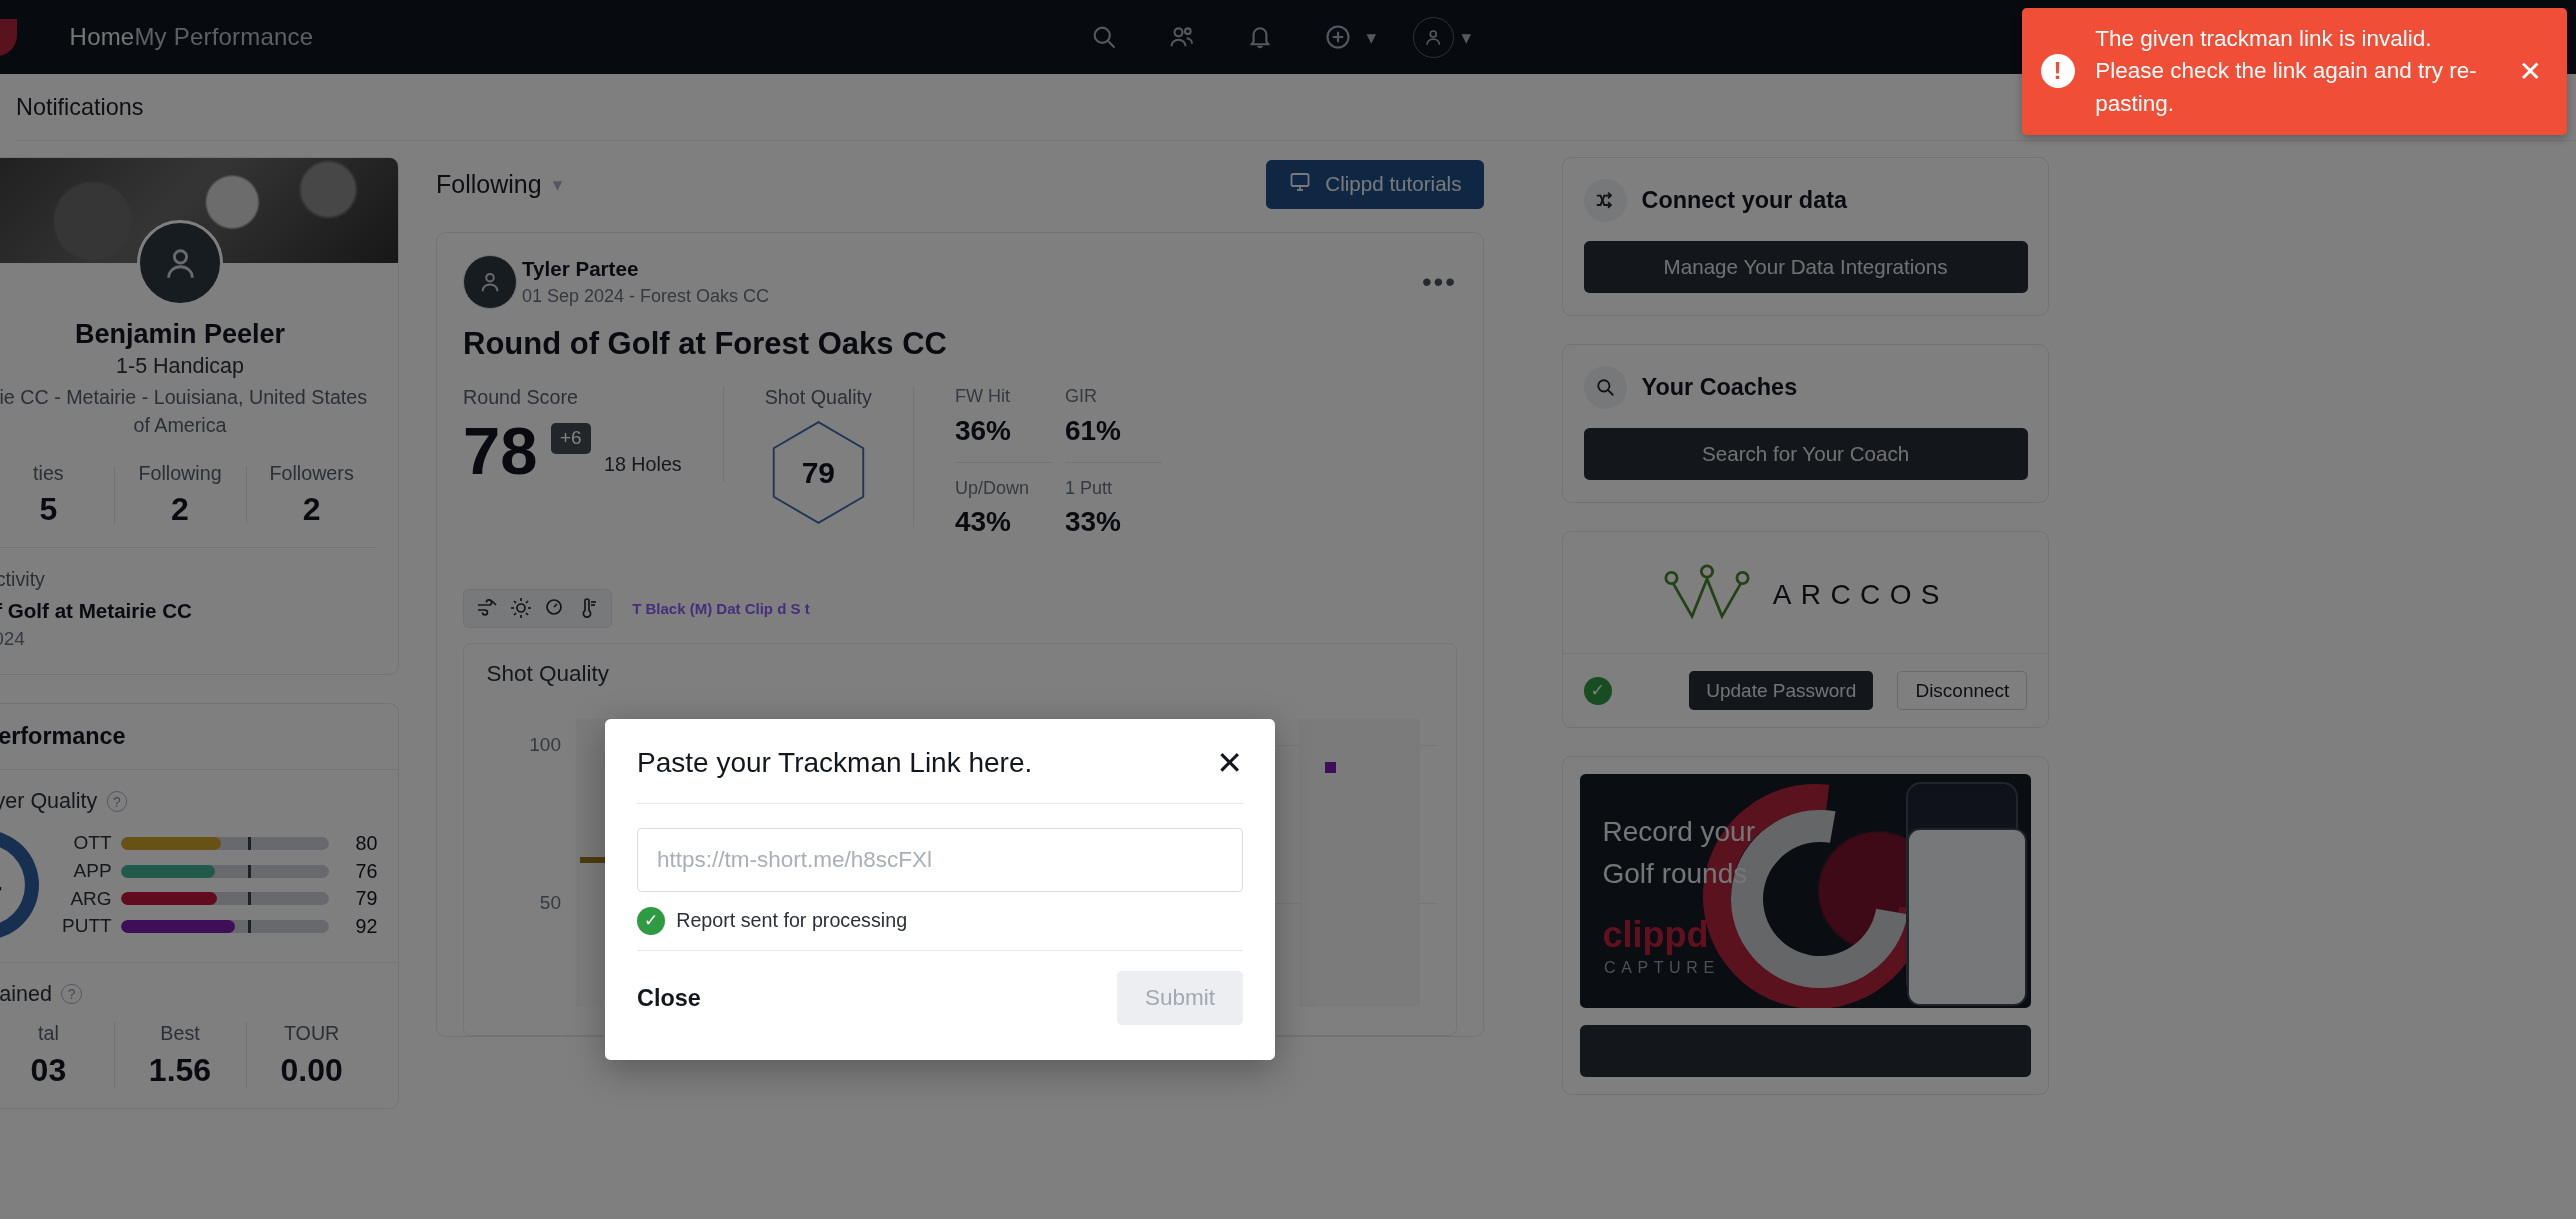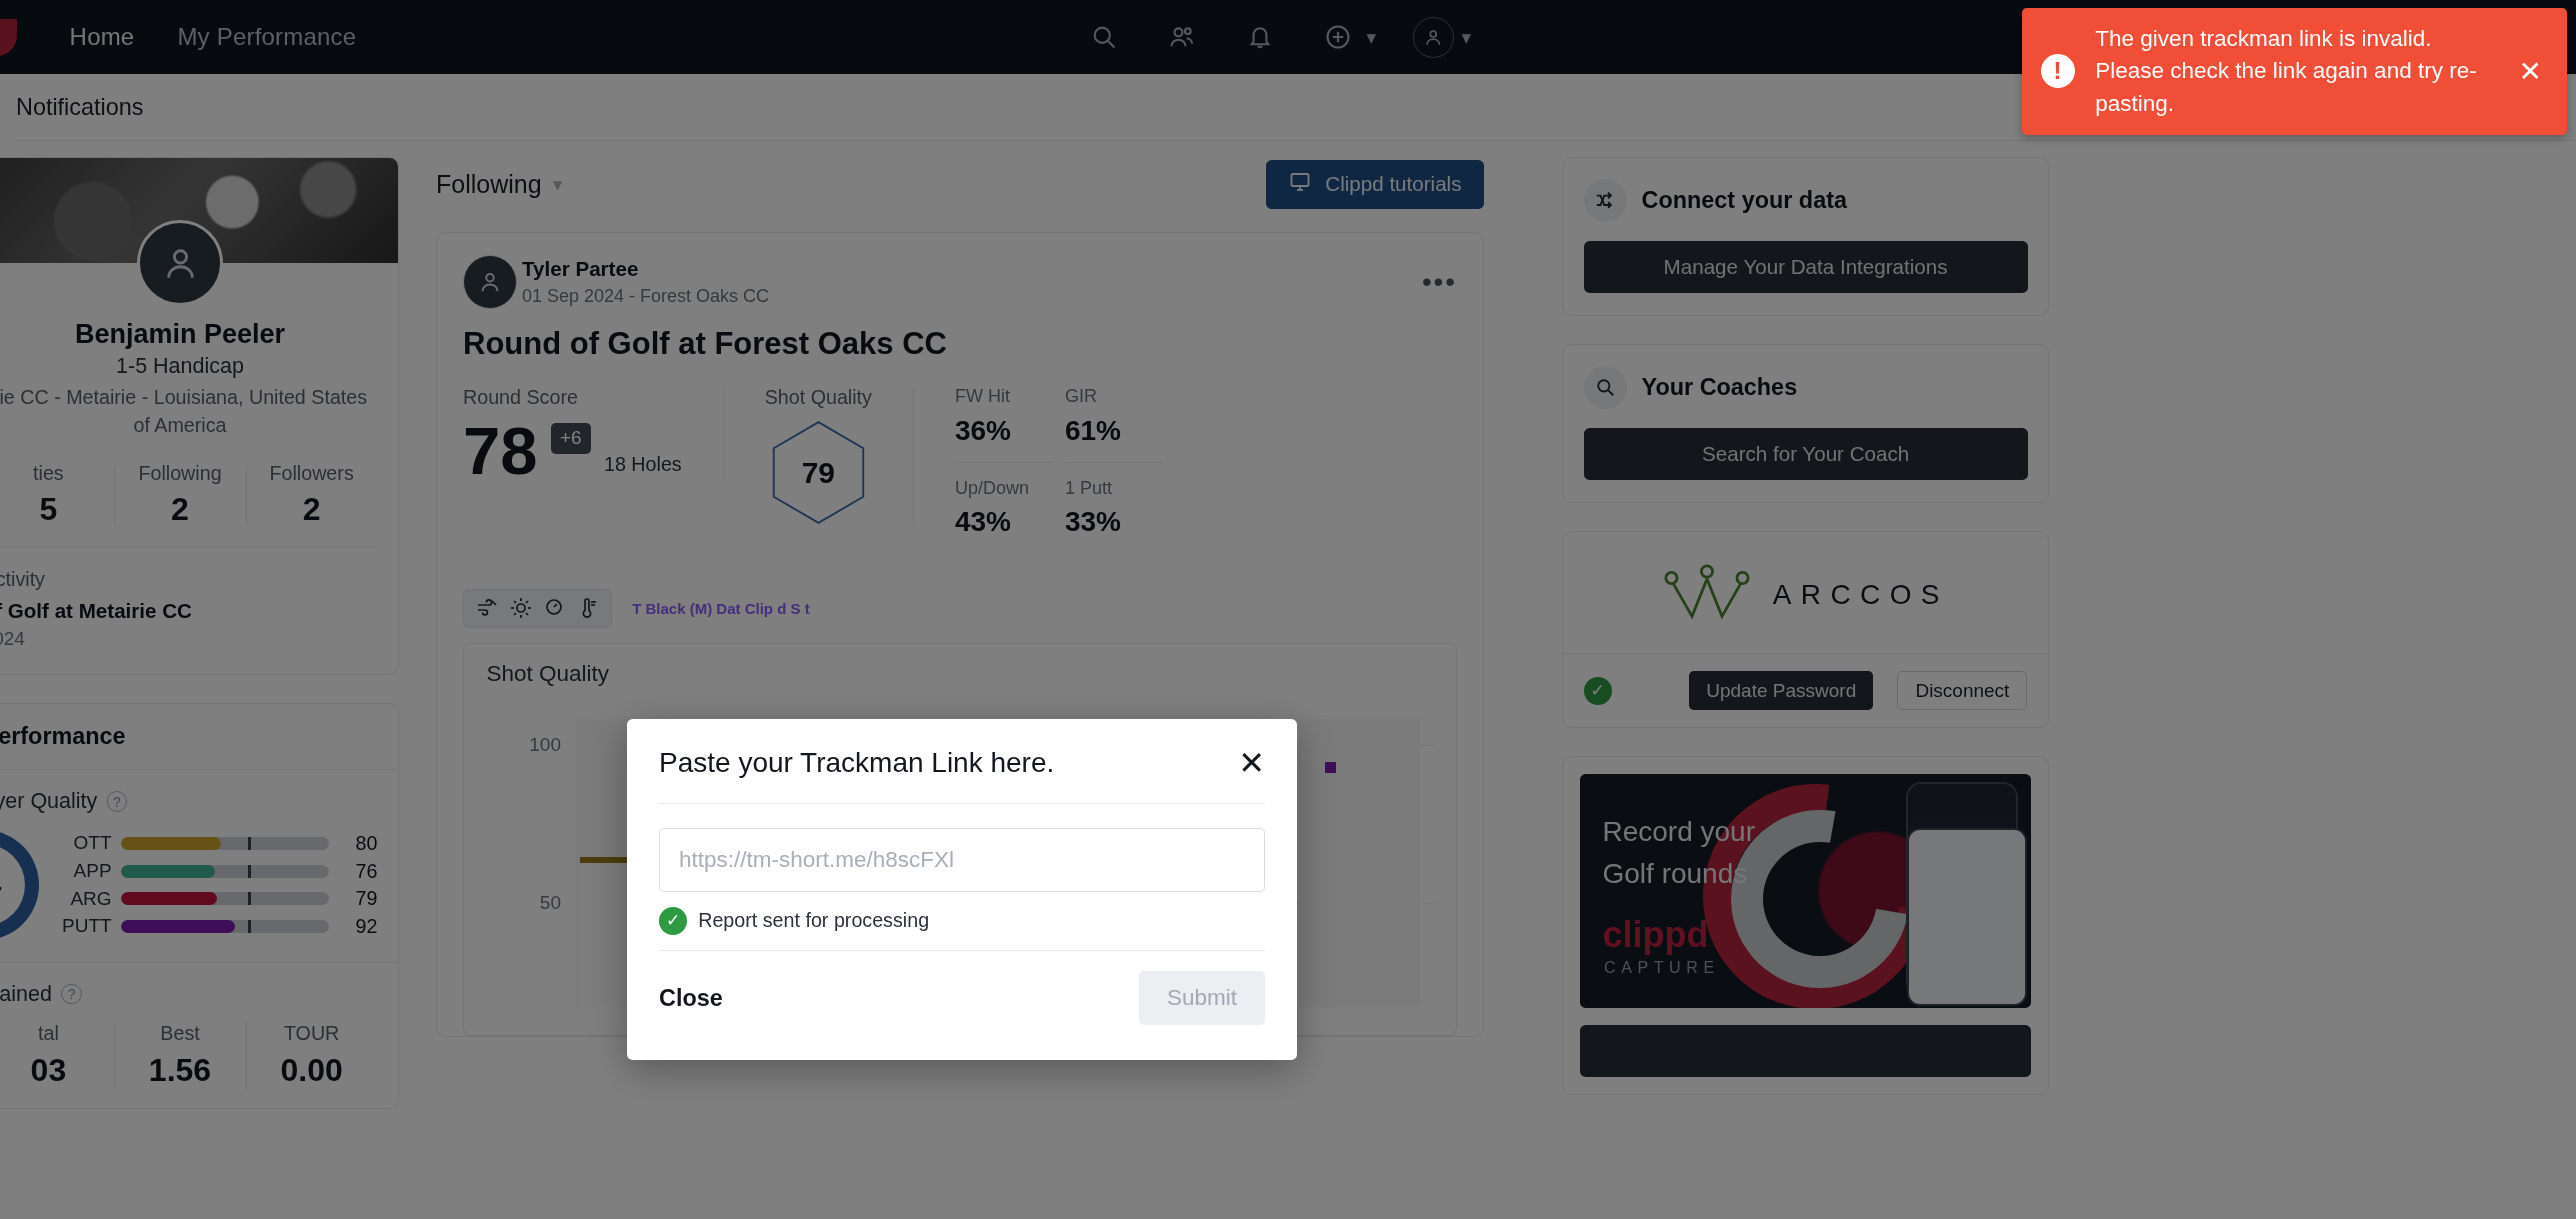--- a/index.html
+++ b/index.html
@@ -17,21 +17,21 @@
   
   .topnav {
     position: absolute; top: 0; left: 0; width: 2576px; height: 74px;
     background: #0e141f; display: flex; align-items: center; z-index: 10;
   }
   .logo-clip { width: 20.6px; height: 74px; position: relative; overflow: hidden; }
   .logo-clip .mark {
     position: absolute; left: -24px; top: 19px; width: 41px; height: 37px;
     border-radius: 0 0 20.6px 20.6px; background: #b5243c;
   }
-  .nav-links { display: flex; align-items: center; gap: 43px; margin-left: 49px; }
+  .nav-links { display: flex; align-items: center; margin-left: 49px; }
   .nav-link {
     color: #b9bfc9; font-size: 24px; letter-spacing: 0.2px; cursor: pointer;
   }
   .nav-link.active { color: #e7eaef; }
   .nav-right {
     margin-left: auto; display: flex; align-items: center; gap: 37px;
     padding-right: 1105px;
   }
   .nav-ico {
     width: 41px; height: 41px; display: flex; align-items: center; justify-content: center;
@@ -290,21 +290,21 @@
   .toast .ic {
     width: 34px; height: 34px; border-radius: 50%; background: #fff; color: #f04e37;
     display: flex; align-items: center; justify-content: center;
     font-size: 24px; font-weight: bold; flex: none;
   }
   .toast .msg { color: #fff; font-size: 22.5px; line-height: 1.45; flex: 1; }
   .toast .x { color: #fff; font-size: 28px; cursor: pointer; padding: 0 5.6px; }
 
   
   .modal {
-    position: absolute; left: 627px; top: 719px; width: 670px; height: 341px;
+    position: absolute; left: 605px; top: 719px; width: 670px; height: 341px;
     background: #fff; border-radius: 5.6px; z-index: 100;
     box-shadow: 0 9.4px 37px rgba(0,0,0,.3);
   }
   .m-head {
     display: flex; align-items: center; padding: 28px 32px 0;
   }
   .m-title { font-size: 28px; color: #12161d; }
   .m-x { margin-left: auto; font-size: 32px; color: #12161d; cursor: pointer; line-height: 1; }
   .m-rule { height: 0.9px; background: #e7e9ed; margin: 24px 32px 0; }
   .m-input {

